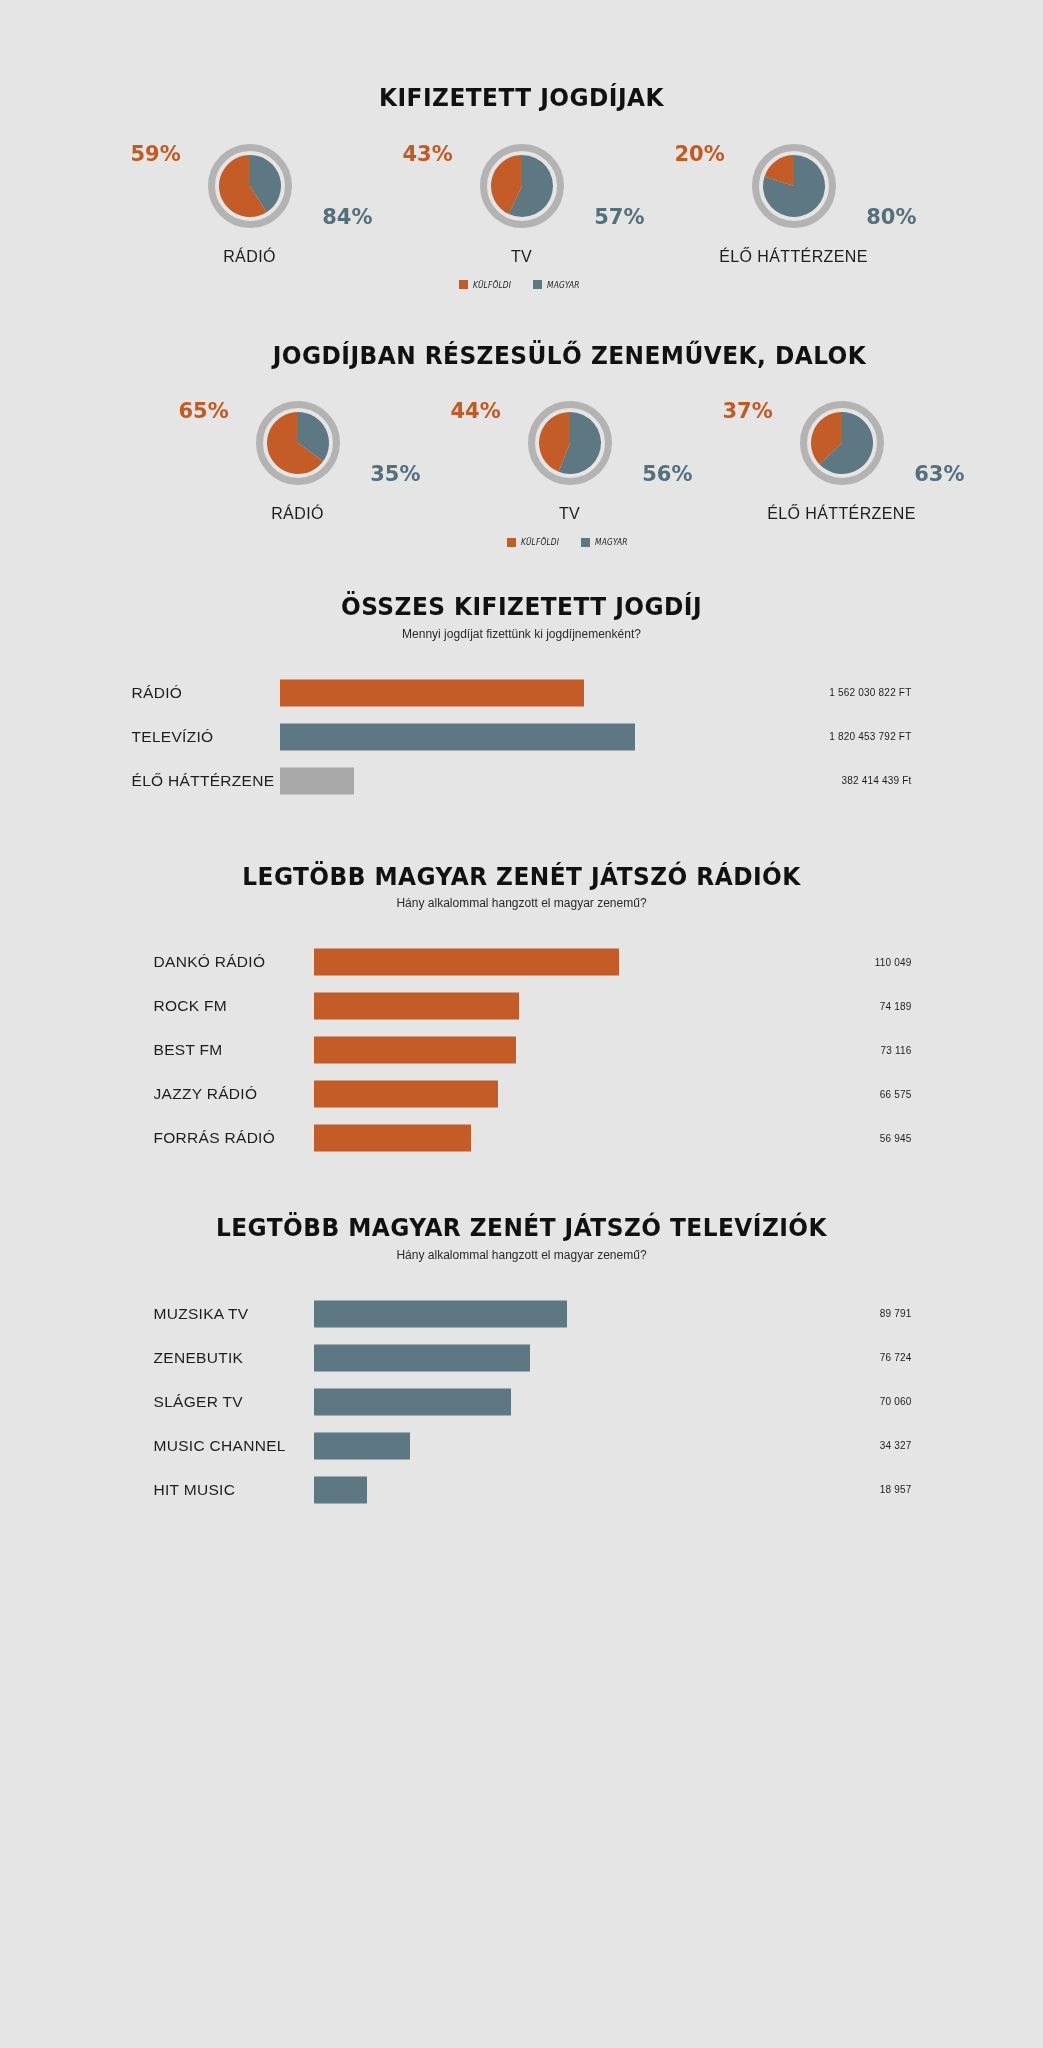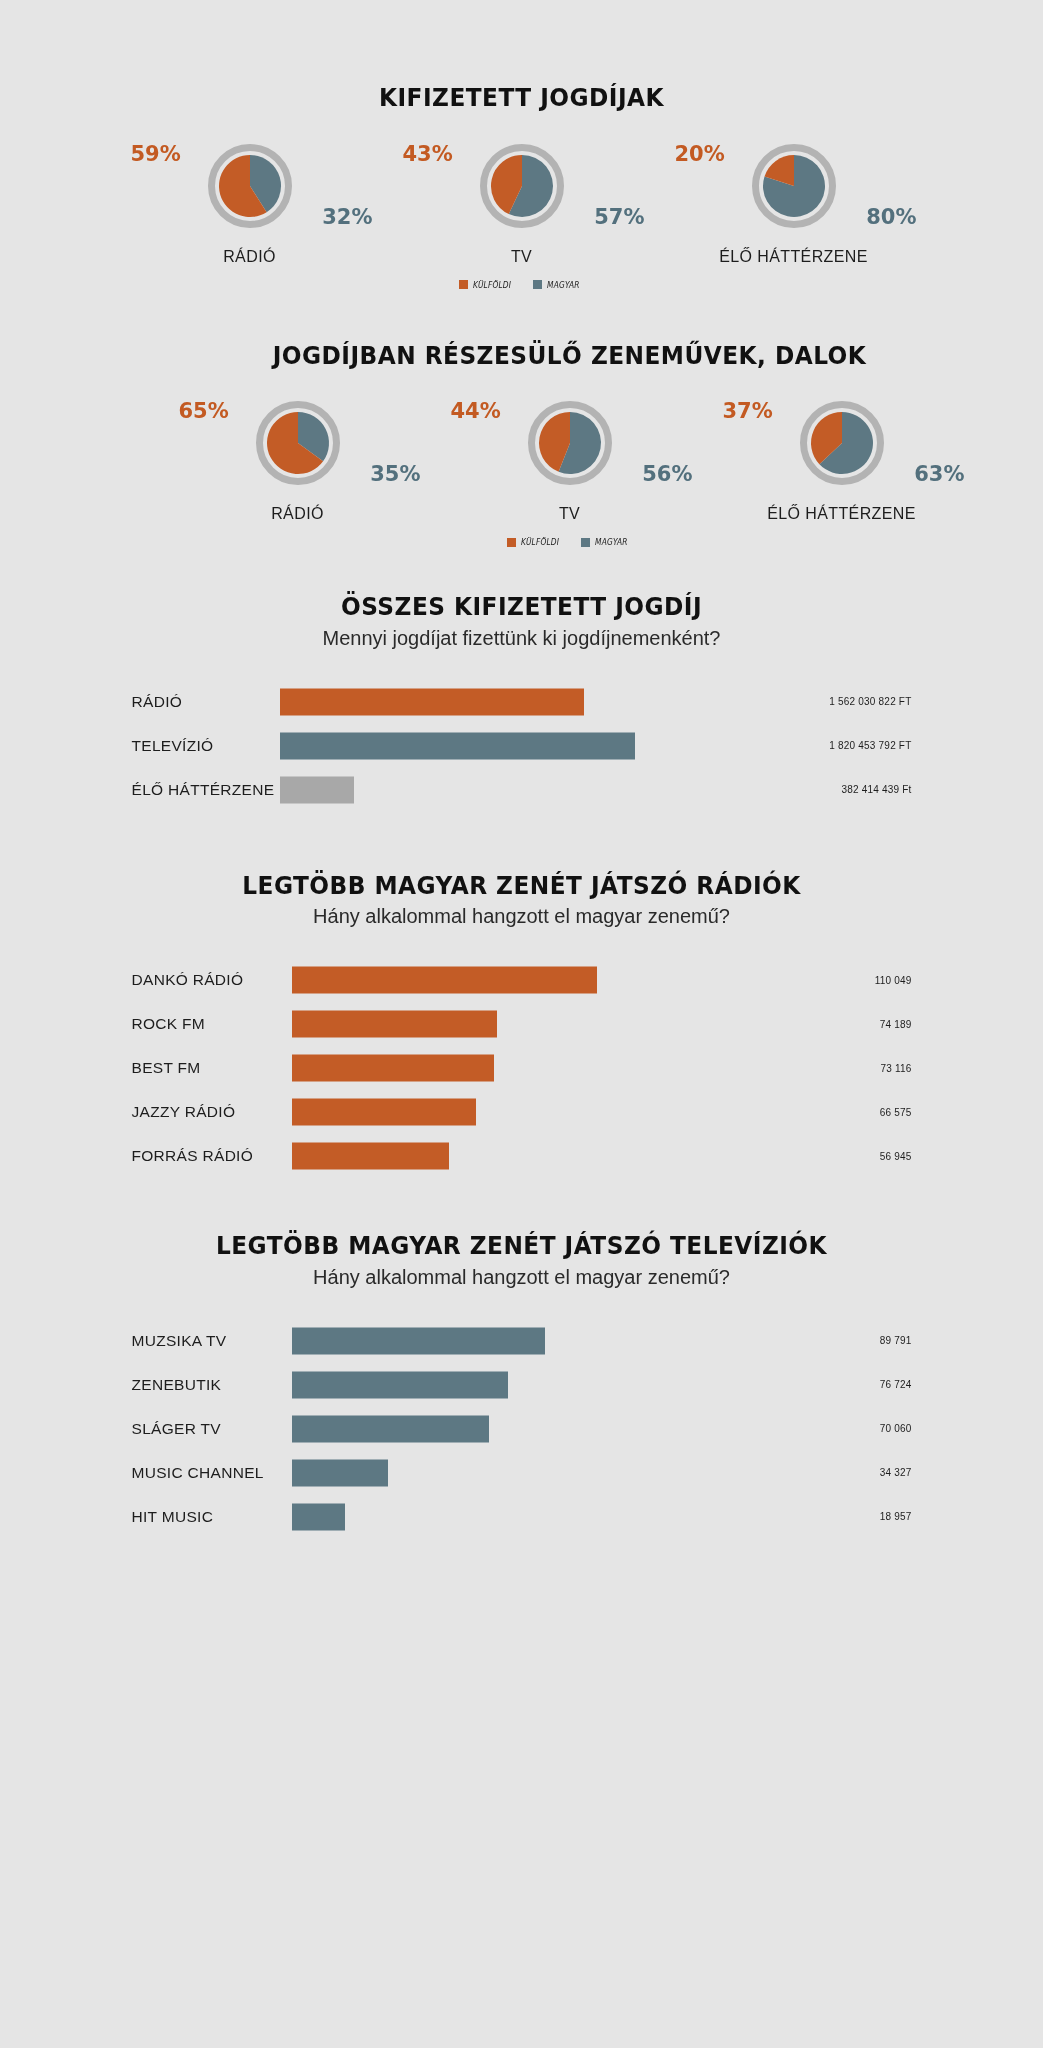--- a/index.html
+++ b/index.html
@@ -32,21 +32,21 @@
     font-size: 25px;
     letter-spacing: 0.5px;
     color: #111111;
     text-transform: uppercase;
     margin: 0;
     line-height: 1.1;
     transform: scaleX(0.93);
   }
   .sec-sub {
     font-family: "Liberation Sans", sans-serif;
-    font-size: 20px;
+    font-size: 12px;
     color: #2a2a2a;
     margin: 6px 0 0 0;
     font-weight: normal;
   }
 
   
   .donut-row {
     display: flex;
     justify-content: center;
     align-items: flex-start;
@@ -149,41 +149,41 @@
   }
   .bar-value {
     width: 160px;
     flex: 0 0 160px;
     text-align: right;
     font-family: "Liberation Sans", sans-serif;
     font-size: 10px;
     color: #1d1d1d;
     letter-spacing: 0.2px;
   }
-  .bars.wide .bar-label { width: 160px; flex: 0 0 160px; }
+  .bars.wide .bar-label { width: 160px; flex: 0 0 160px; margin-left: 22px; }
   .bars.wide .bar-value { width: 120px; flex: 0 0 120px; }
 </style>
 </head>
 <body>
 
 <div class="page">
 
   <div class="section" style="padding-top:84px;">
     <h2 class="sec-title">KIFIZETETT JOGDÍJAK</h2>
     <div class="donut-row" id="donut-row-1">
         <div class="donut-cell">
     <div class="donut-wrap">
       <span class="pct left">59%</span>
 
   <svg class="donut-svg" width="96" height="96" viewBox="0 0 96 96">
     <circle cx="48" cy="48" r="38.5" fill="none" stroke="#b3b3b3" stroke-width="7"></circle>
     <path d="M 48 48 L 48.00 17.00 A 31 31 0 0 1 64.61 74.17 Z" fill="#5d7883"></path>
     <path d="M 48 48 L 64.61 74.17 A 31 31 0 1 1 48.00 17.00 Z" fill="#c35c26"></path>
   </svg>
-      <span class="pct right">32%</span>
+      <span class="pct right">84%</span>
     </div>
     <div class="donut-label">RÁDIÓ</div>
         </div>
         <div class="donut-cell">
     <div class="donut-wrap">
       <span class="pct left">43%</span>
 
   <svg class="donut-svg" width="96" height="96" viewBox="0 0 96 96">
     <circle cx="48" cy="48" r="38.5" fill="none" stroke="#b3b3b3" stroke-width="7"></circle>
     <path d="M 48 48 L 48.00 17.00 A 31 31 0 1 1 34.80 76.05 Z" fill="#5d7883"></path>

